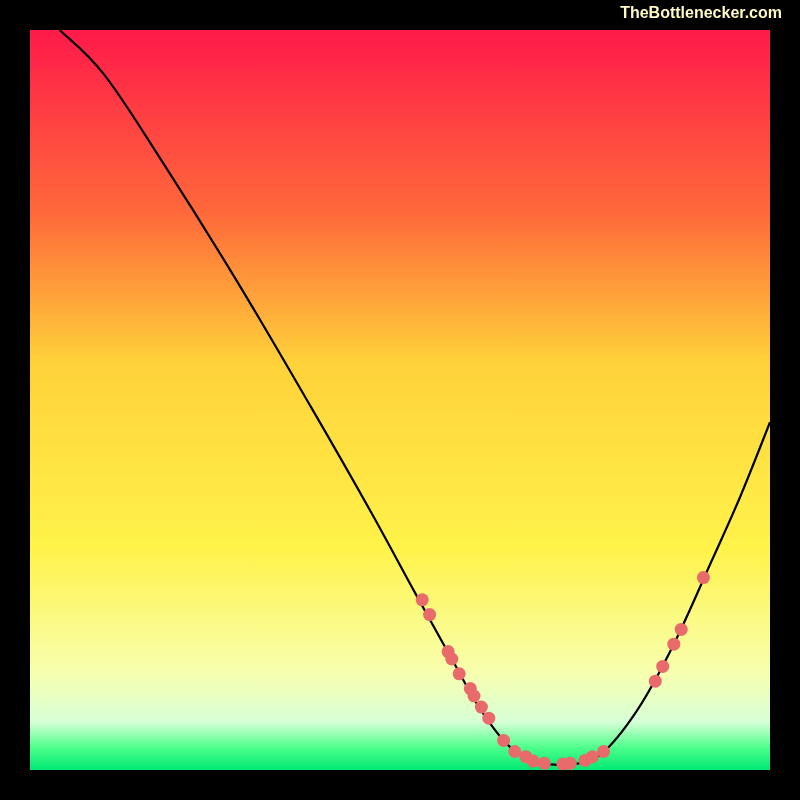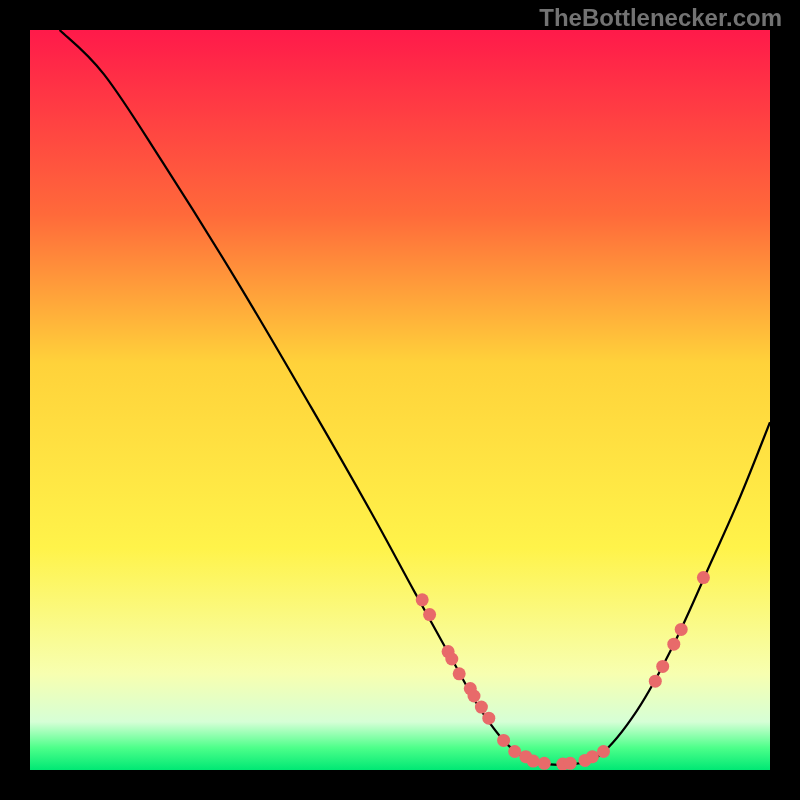--- a/index.html
+++ b/index.html
@@ -14,22 +14,22 @@
   .container {
     position: relative;
     width: 800px;
     height: 800px;
     background: #000;
   }
   .attribution {
     position: absolute;
     top: 4px;
     right: 18px;
-    color: #737373;
-    font-size: 24px;
+    color: #fef9c3;
+    font-size: 16px;
     font-weight: bold;
     z-index: 10;
   }
   .plot {
     position: absolute;
     left: 30px;
     top: 30px;
     width: 740px;
     height: 740px;
   }

